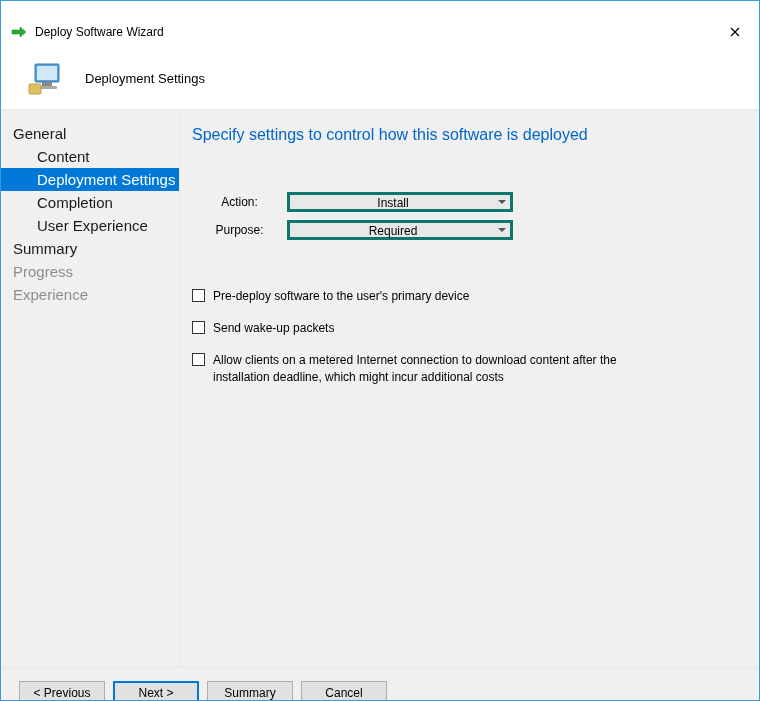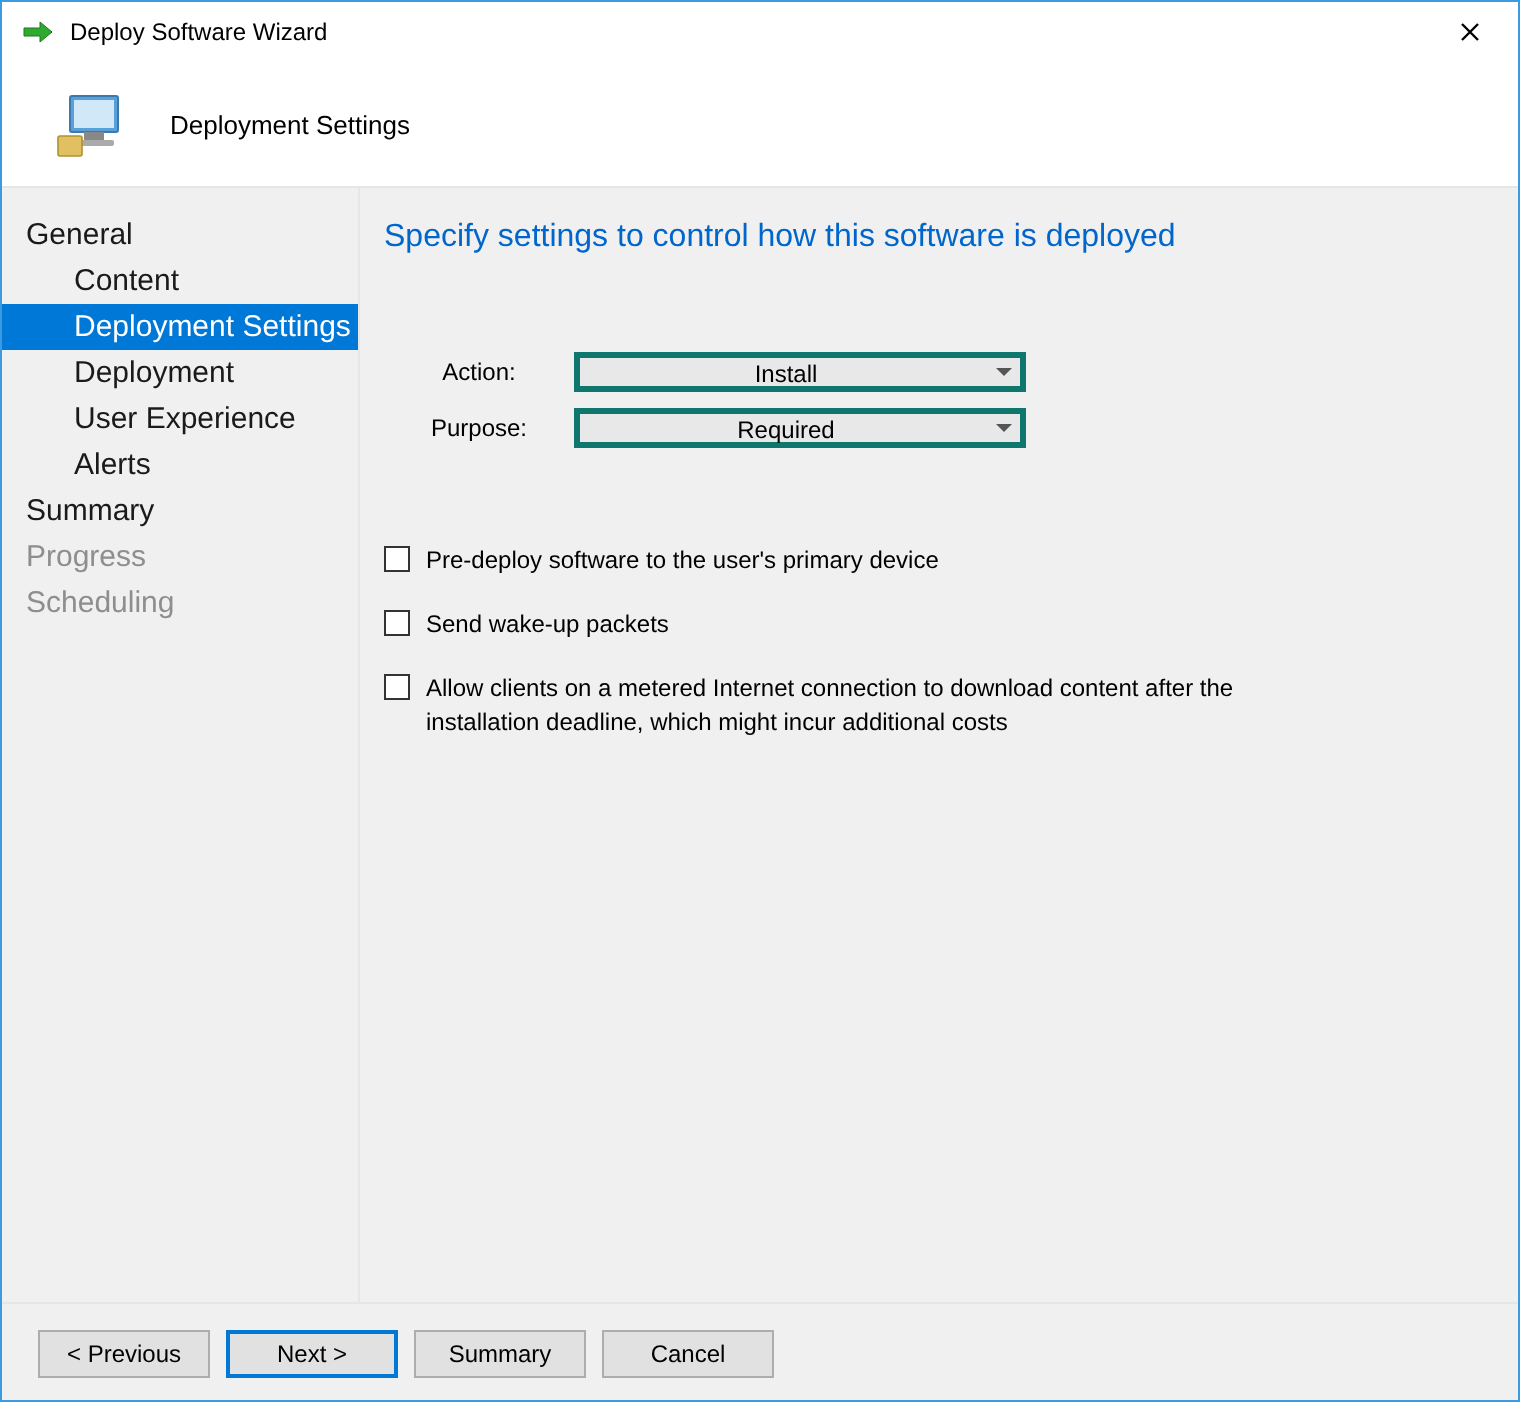--- a/index.html
+++ b/index.html
@@ -1,18 +1,18 @@
 <!DOCTYPE html>
 <html><head>
   <meta charset="utf-8">
   <style>
     * { box-sizing: border-box; margin: 0; padding: 0; font-family: "Segoe UI", Tahoma, sans-serif; }
     body { width: 760px; height: 701px; background: #fff; border: 1px solid #3a9be0; overflow: hidden; }
     
-    .titlebar { height: 30px; display: flex; align-items: center; padding: 0 4px 0 10px; background: #fff; }
+    .titlebar { height: 30px; display: flex; align-items: center; padding: 0 4px 0 10px; background: #fff; margin-top: 16px; }
     .titlebar-icon { width: 16px; height: 16px; margin-right: 8px; display: flex; align-items: center; justify-content: center; }
     .titlebar-text { font-size: 12px; color: #000; flex: 1; }
     .close-btn { width: 40px; height: 26px; display: flex; align-items: center; justify-content: center; cursor: pointer; font-size: 14px; }
     
     .header { height: 62px; display: flex; align-items: center; padding: 0 20px; background: #fff; }
     .header-icon { width: 40px; height: 40px; margin-left: 6px; margin-right: 18px; }
     .header-title { font-size: 13px; color: #000; }
     
     .sep { height: 1px; background: #e6e6e6; }
     
@@ -71,26 +71,25 @@
   <div class="header-title">Deployment Settings</div>
 </div>
 
 <div class="sep"></div>
 
 <div class="content-area">
   <div class="sidebar">
     <div class="sidebar-item">General</div>
     <div class="sidebar-item indent">Content</div>
     <div class="sidebar-item indent active">Deployment Settings</div>
-    <div class="sidebar-item indent">Deployment</div>
+    <div class="sidebar-item indent">Completion</div>
     <div class="sidebar-item indent">User Experience</div>
-    <div class="sidebar-item indent">Alerts</div>
     <div class="sidebar-item">Summary</div>
     <div class="sidebar-item disabled">Progress</div>
-    <div class="sidebar-item disabled">Scheduling</div>
+    <div class="sidebar-item disabled">Experience</div>
   </div>
 
   <div class="main">
     <h1 class="main-heading">Specify settings to control how this software is deployed</h1>
 
     <div class="form-row">
       <div class="form-label">Action:</div>
       <div class="form-select">Install</div>
     </div>
     <div class="form-row">

